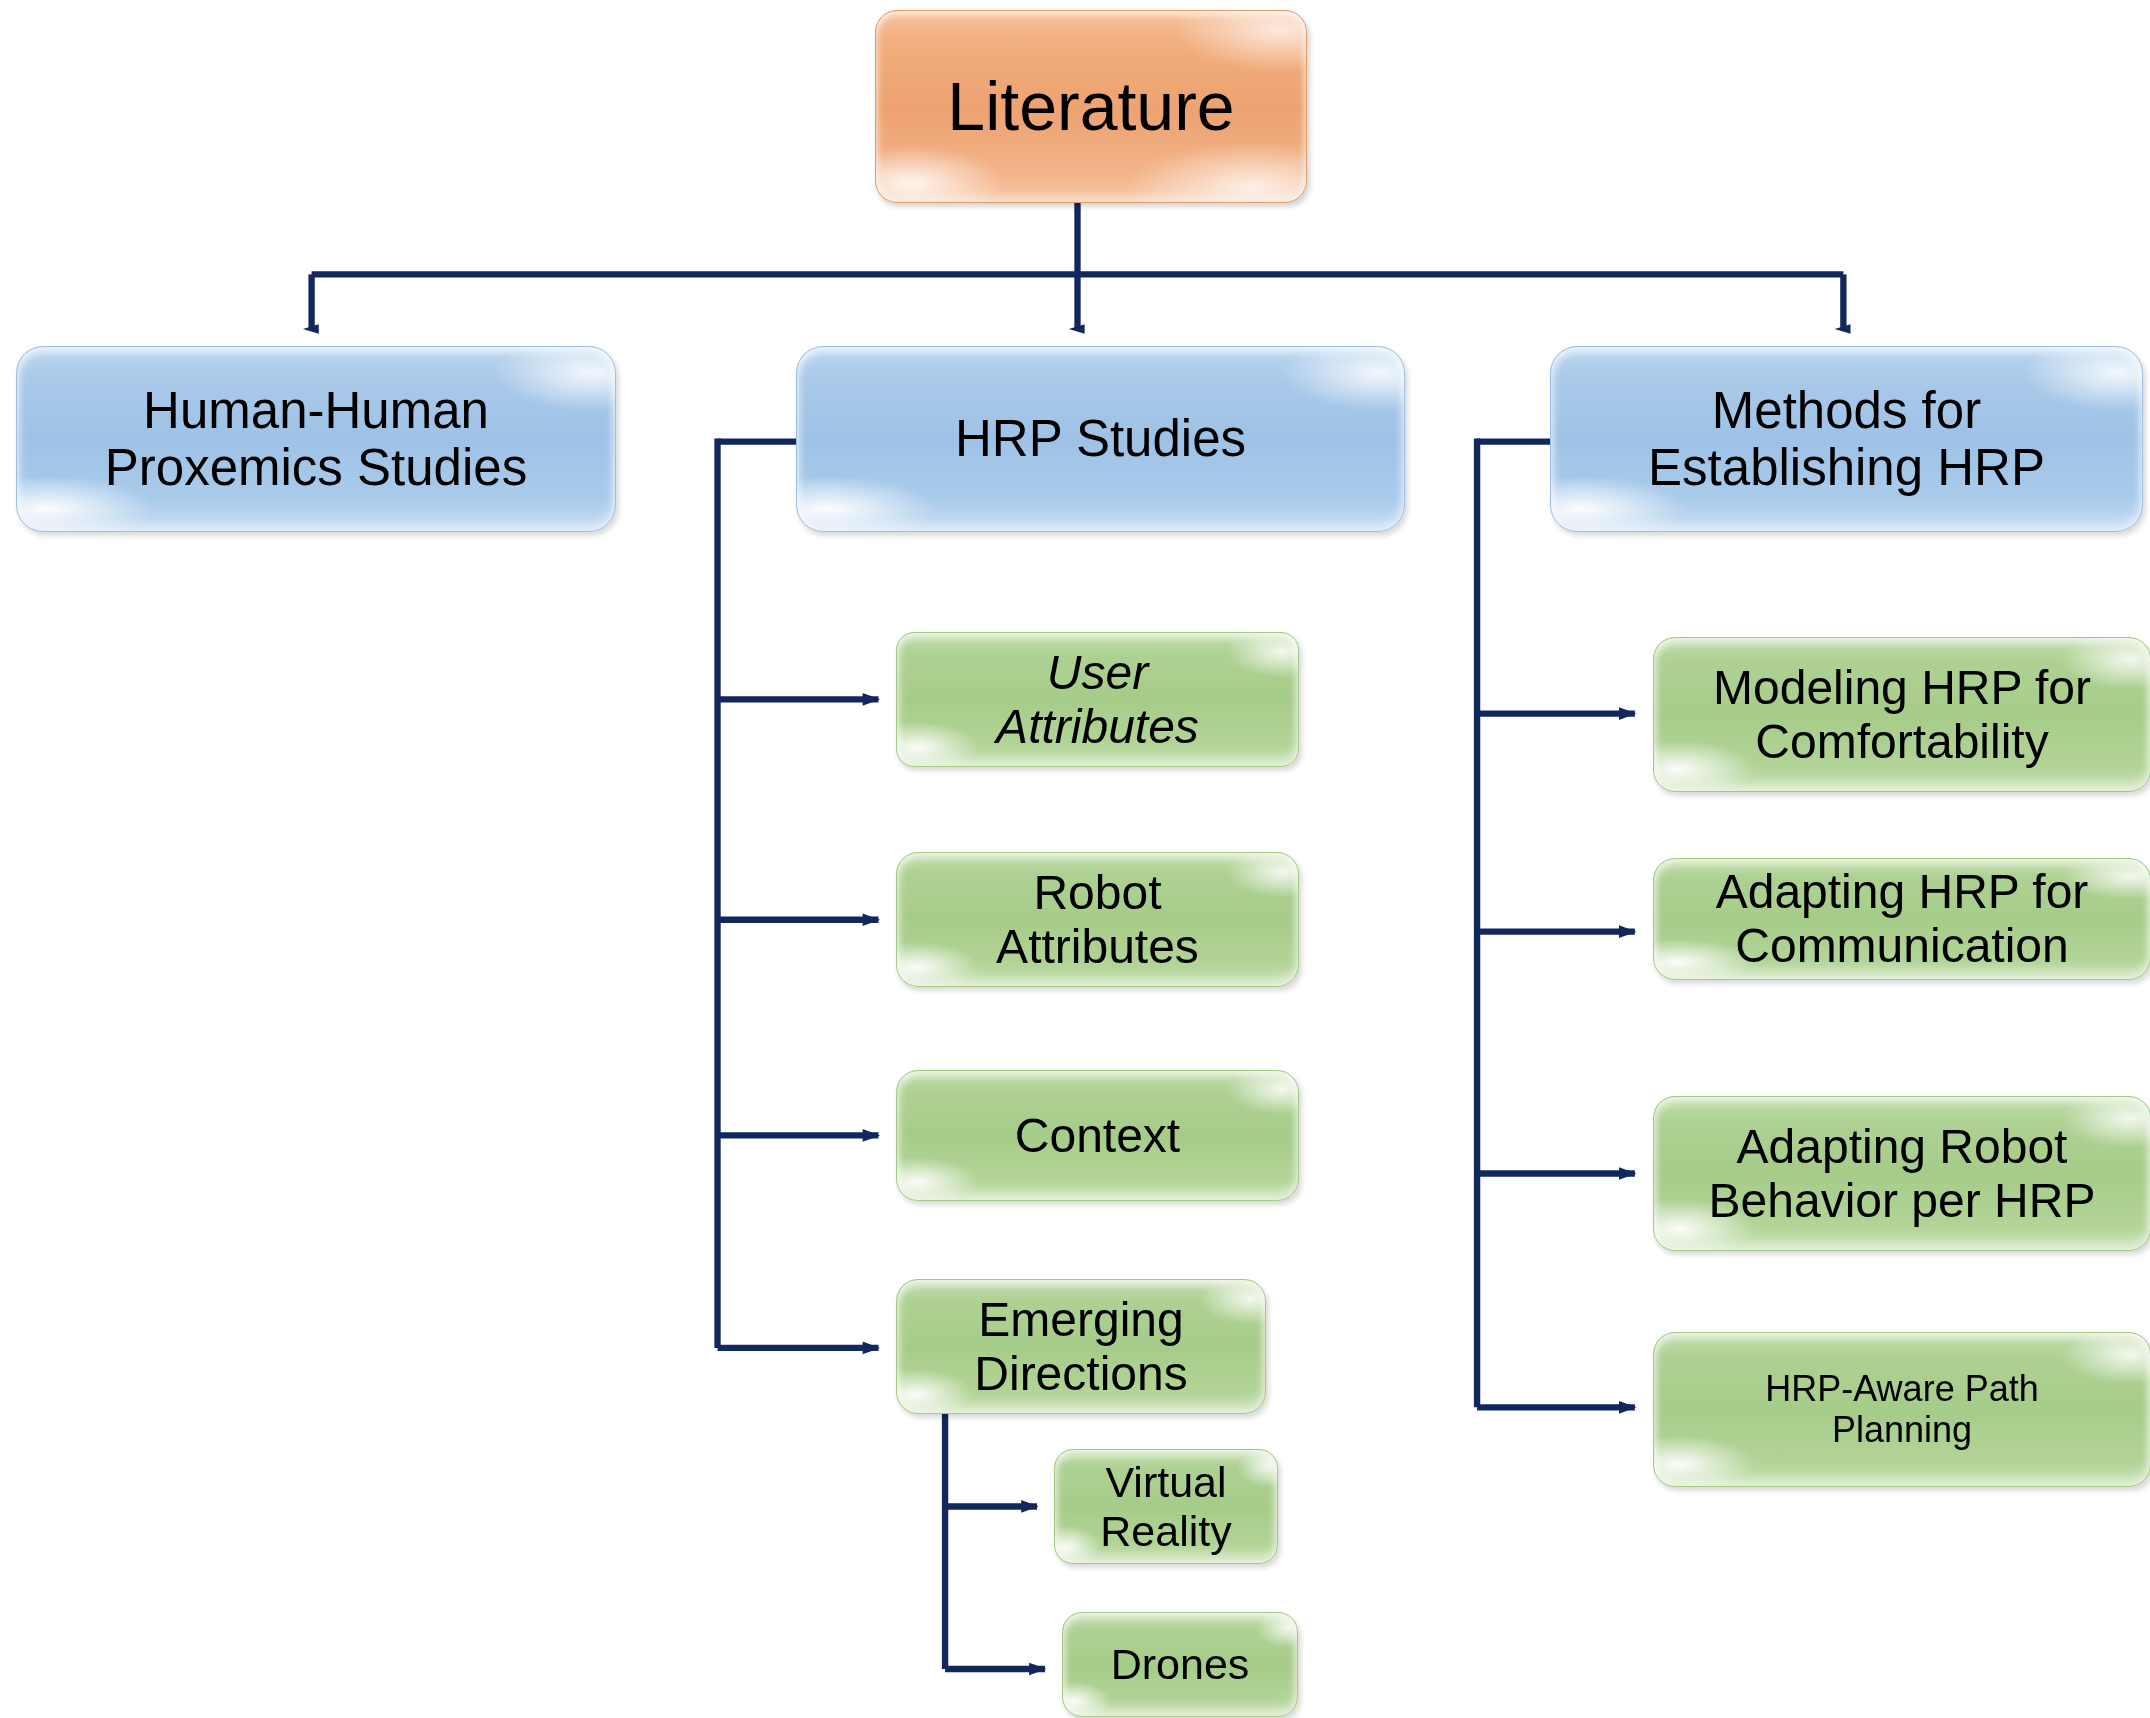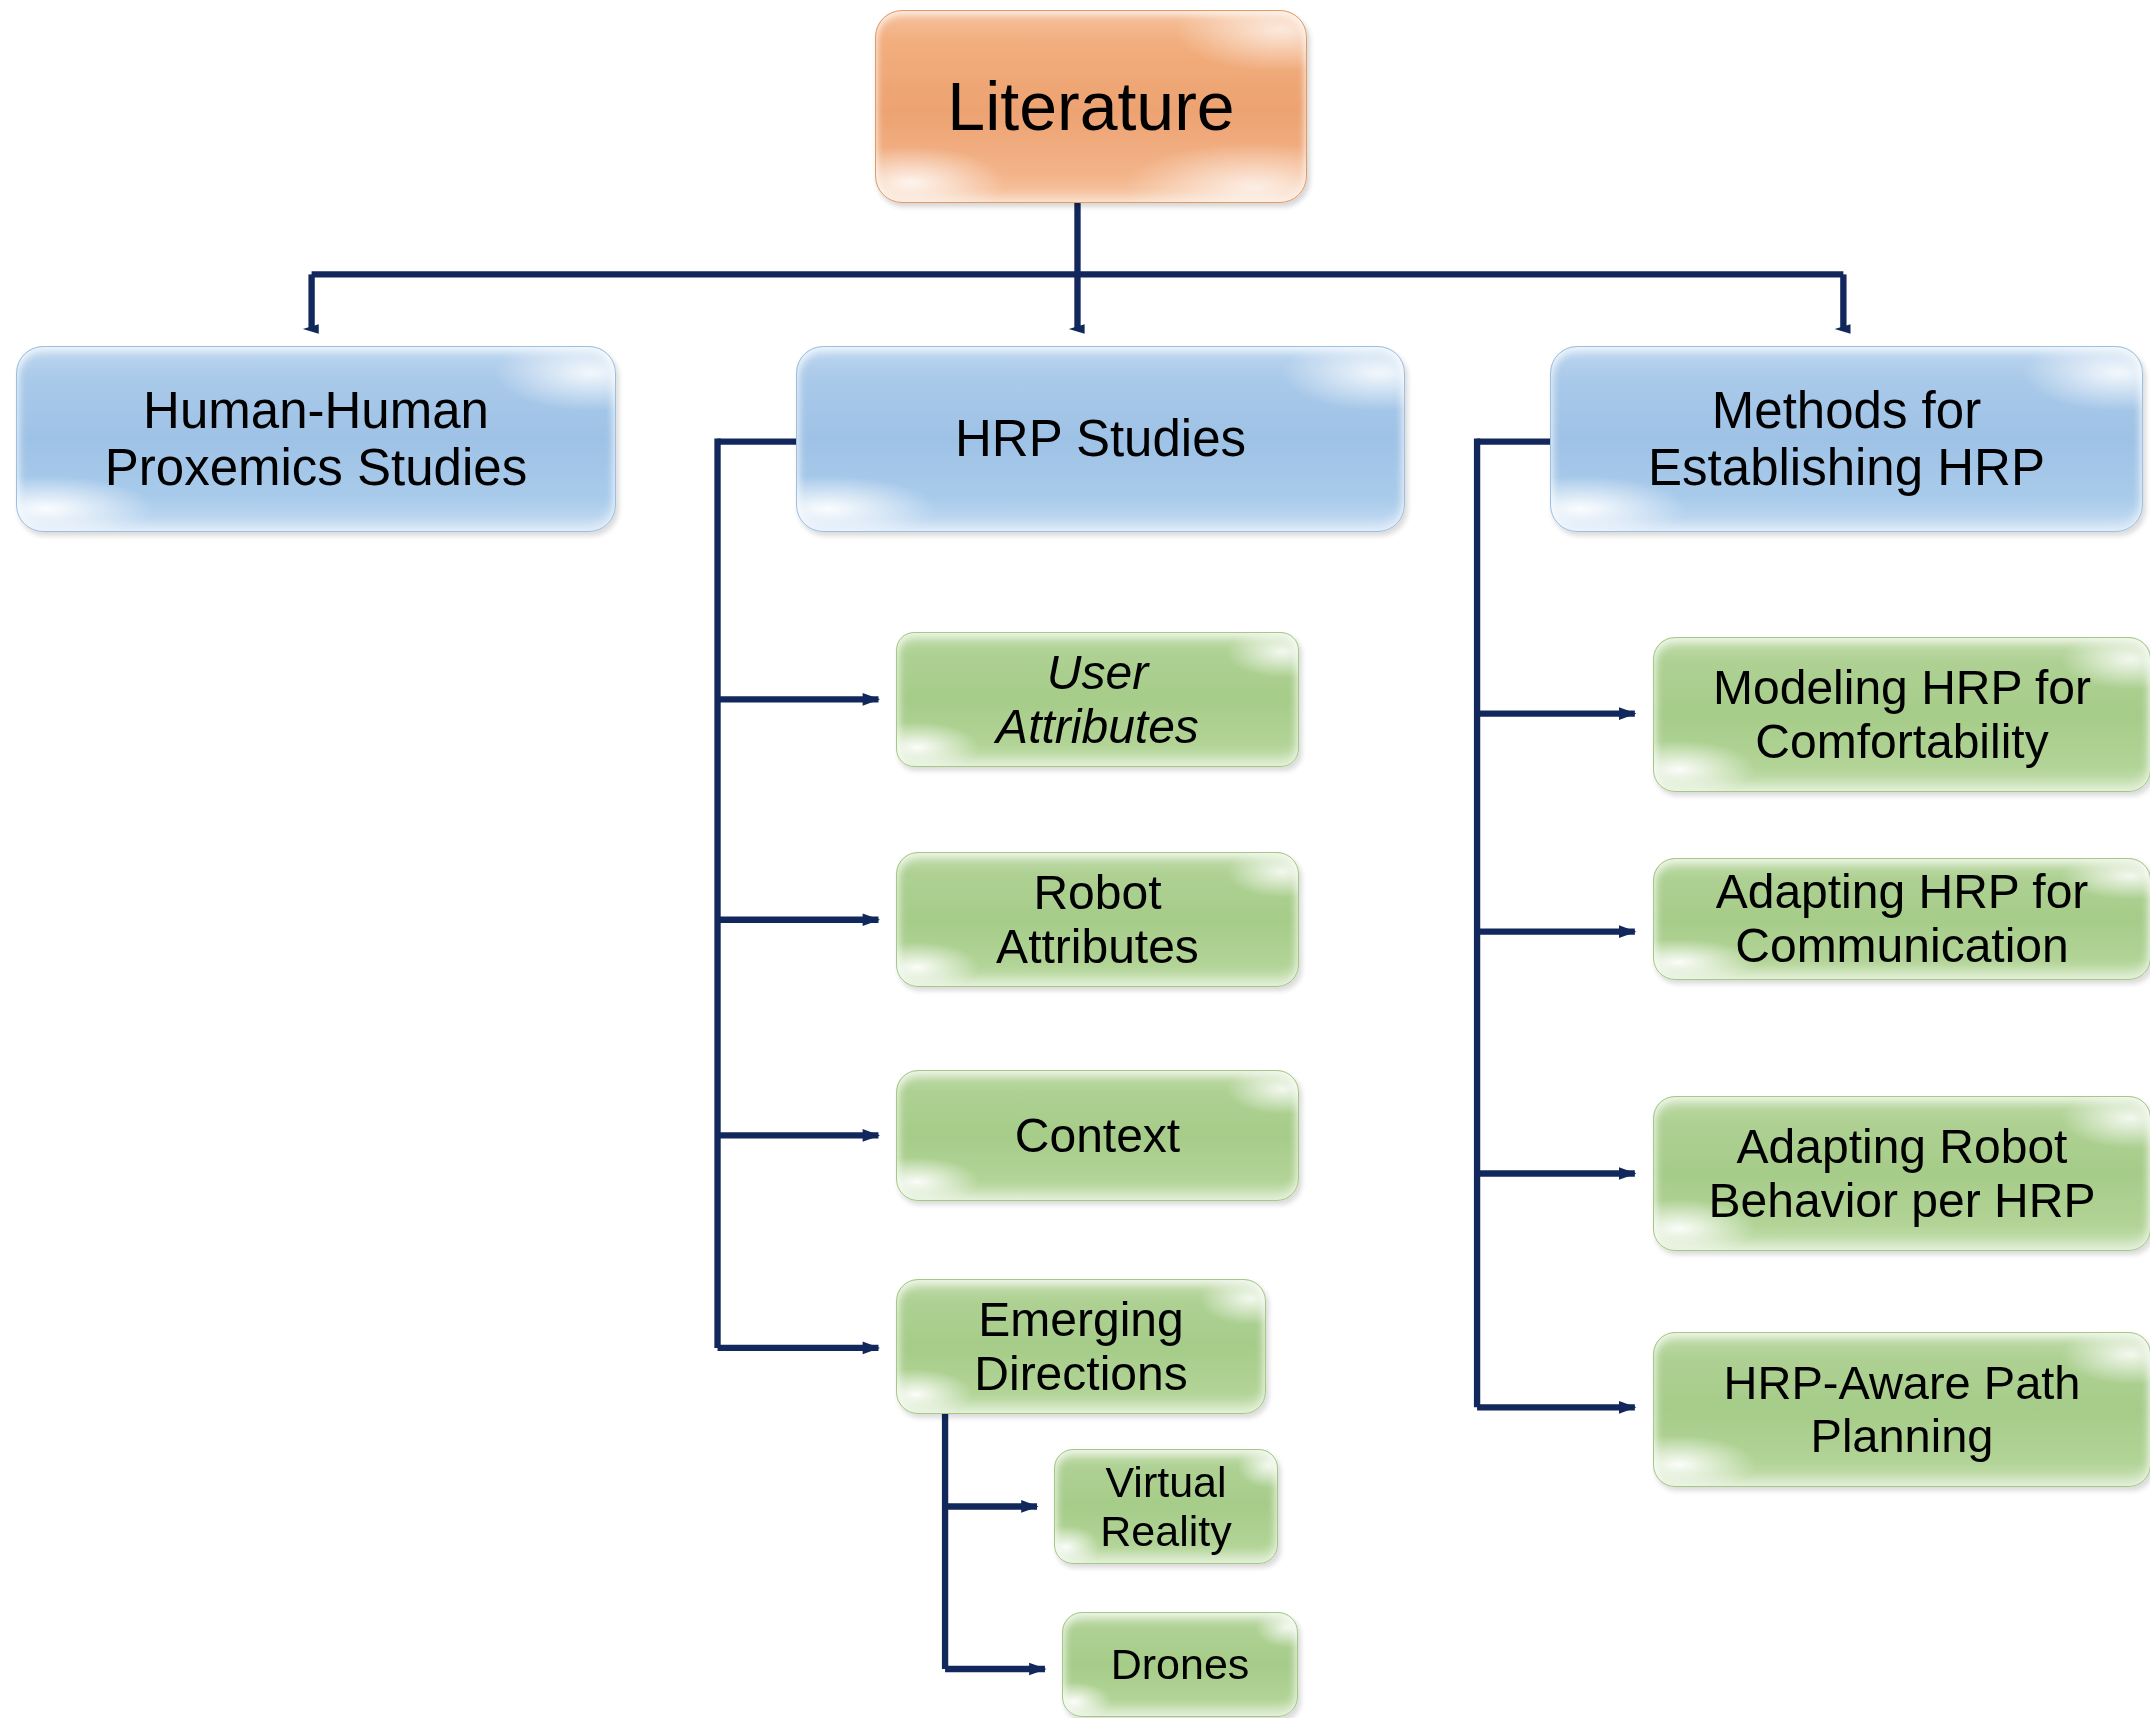--- a/index.html
+++ b/index.html
@@ -113,21 +113,21 @@
 
       <line x1="1955" y1="557" x2="1863" y2="557"></line>
       <line x1="1863" y1="553" x2="1863" y2="1775"></line>
       <line x1="1863" y1="900" x2="2062" y2="900" marker-end="url(#arrow-right)"></line>
       <line x1="1863" y1="1175" x2="2062" y2="1175" marker-end="url(#arrow-right)"></line>
       <line x1="1863" y1="1480" x2="2062" y2="1480" marker-end="url(#arrow-right)"></line>
       <line x1="1863" y1="1775" x2="2062" y2="1775" marker-end="url(#arrow-right)"></line>
     </g>
   </svg>
 
-  <div class="node root" style="left:875px; top:9.5px; width:432px; height:193px; font-size:68px;">
+  <div class="node root" style="left:875px; top:9.5px; width:432px; height:193px; font-size:68px;border-radius:22px;">
     <span>Literature</span>
   </div>
 
   <div class="node blue" style="left:796px; top:346px; width:609px; height:186px; font-size:51px;">
     <span>HRP Studies</span>
   </div>
 
   <div class="node blue" style="left:16px; top:346px; width:600px; height:186px; font-size:51px;">
     <span>Human-Human
 Proxemics Studies</span>
@@ -174,19 +174,19 @@
   <div class="node green" style="left:1653px; top:858px; width:498px; height:122px; font-size:48px; border-radius:22px;">
     <span>Adapting HRP for
 Communication</span>
   </div>
 
   <div class="node green" style="left:1653px; top:1096px; width:498px; height:155px; font-size:48px; border-radius:22px;">
     <span>Adapting Robot
 Behavior per HRP</span>
   </div>
 
-  <div class="node green" style="left:1653px; top:1332px; width:498px; height:155px; font-size:47px; border-radius:22px;">
+  <div class="node green" style="left:1653px; top:1332px; width:498px; height:155px; font-size:36px; border-radius:22px;">
     <span>HRP-Aware Path
 Planning</span>
   </div>
 
 </div>
 
 
 </body></html>

